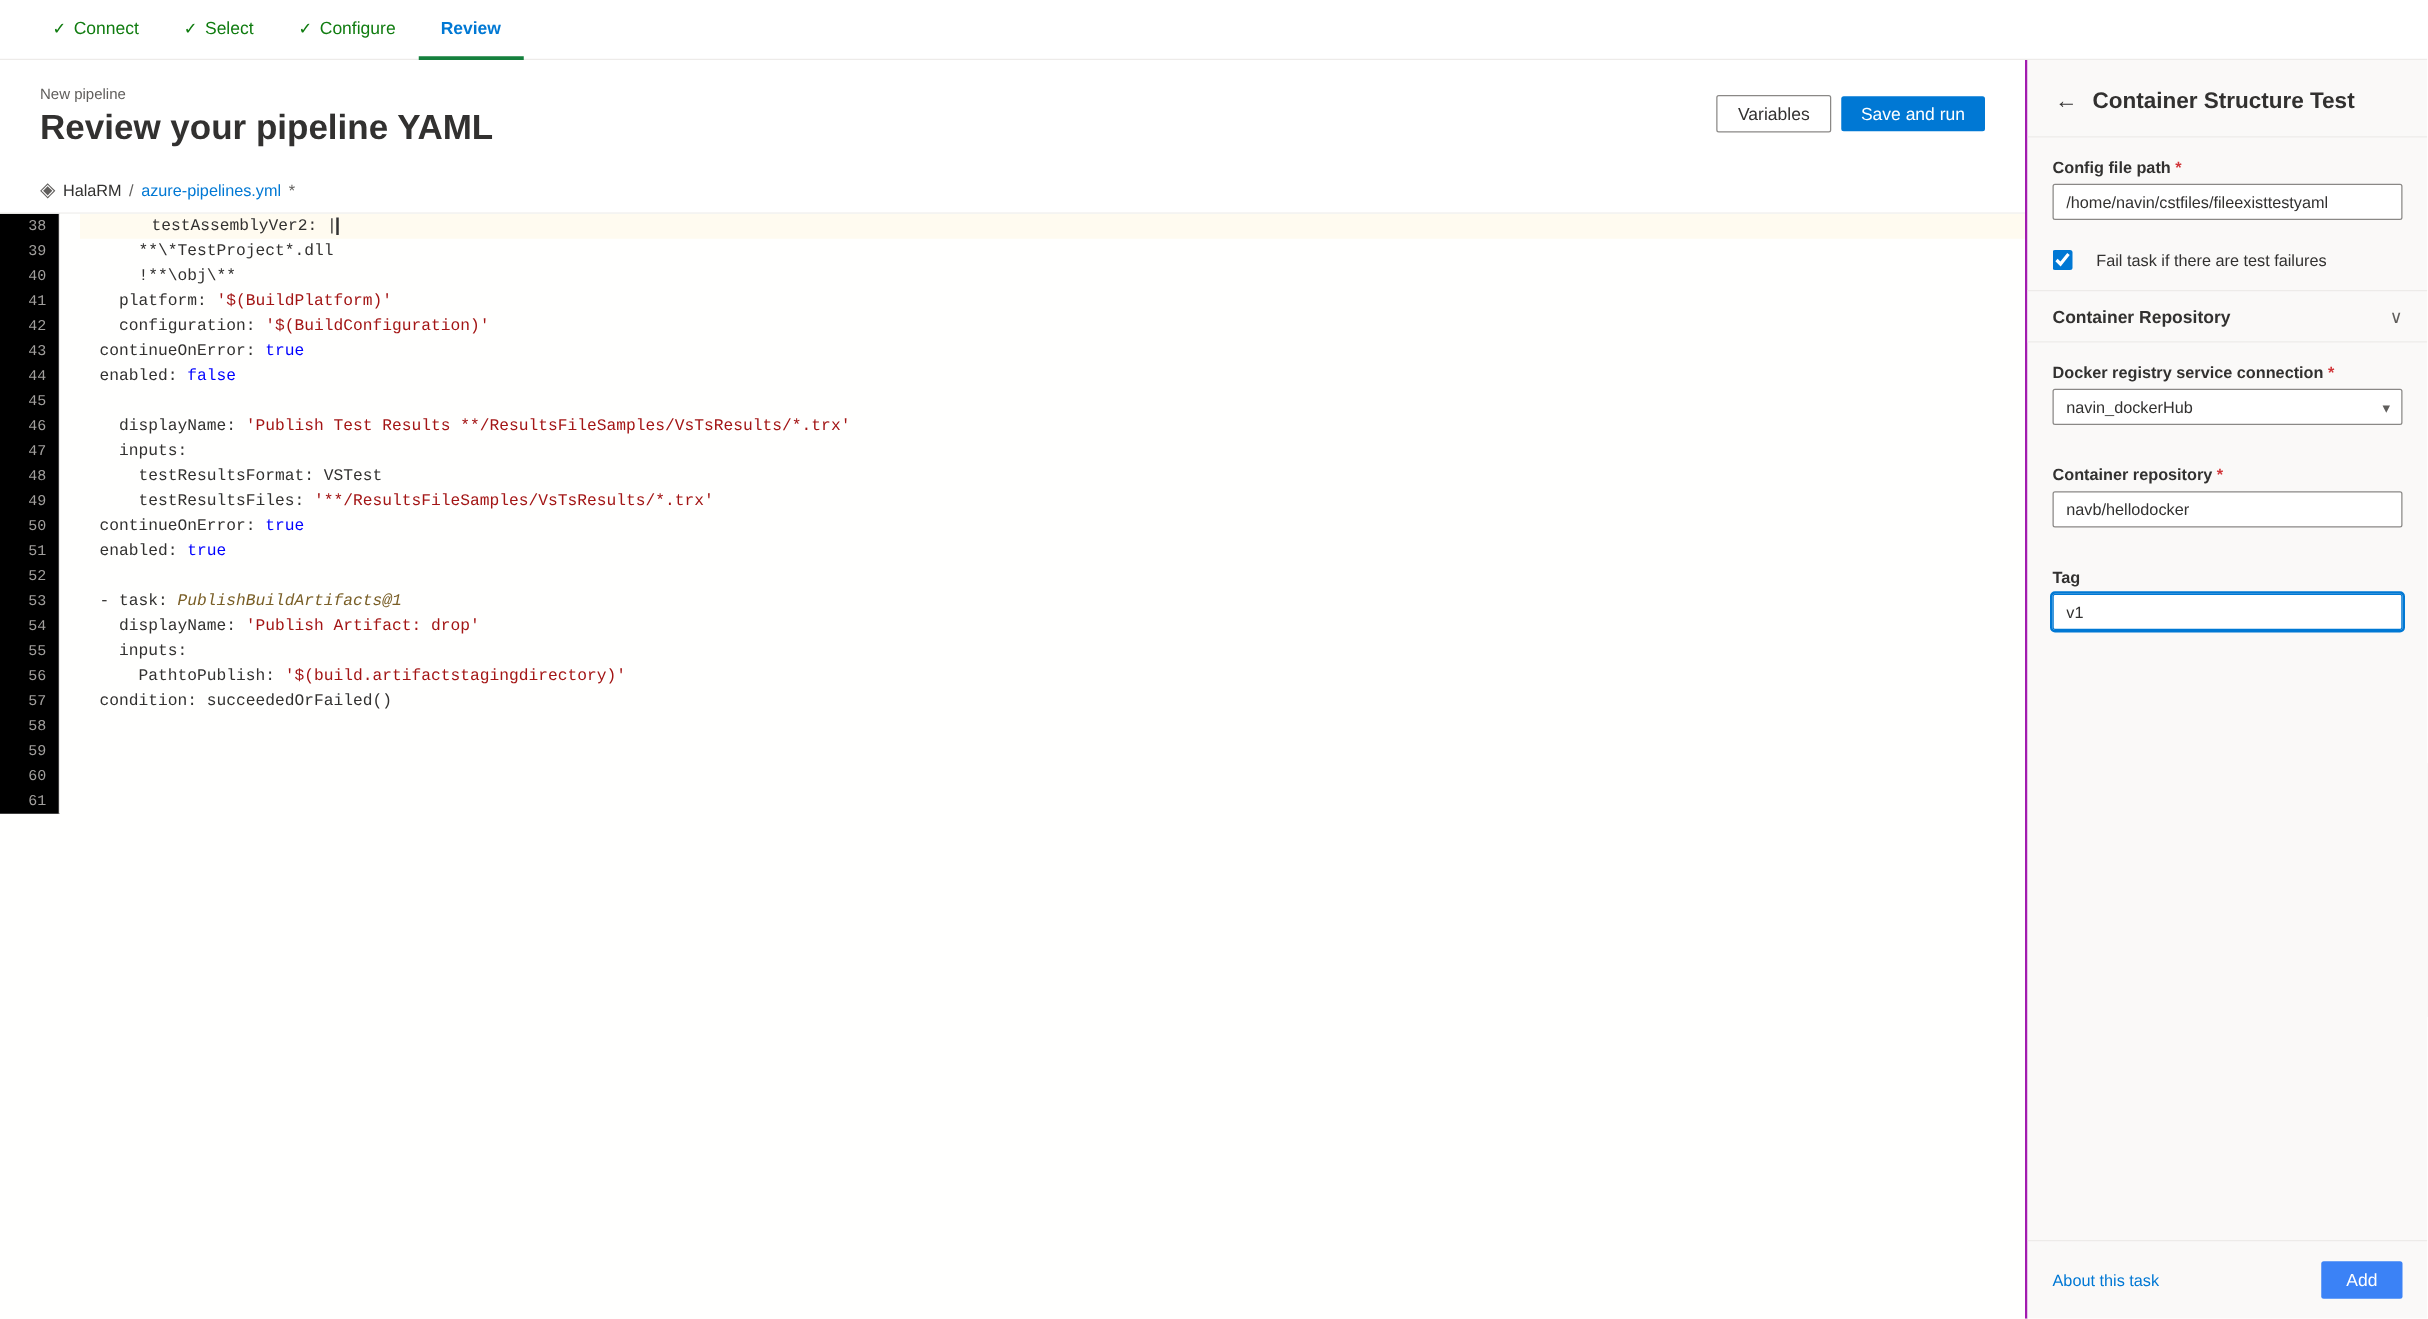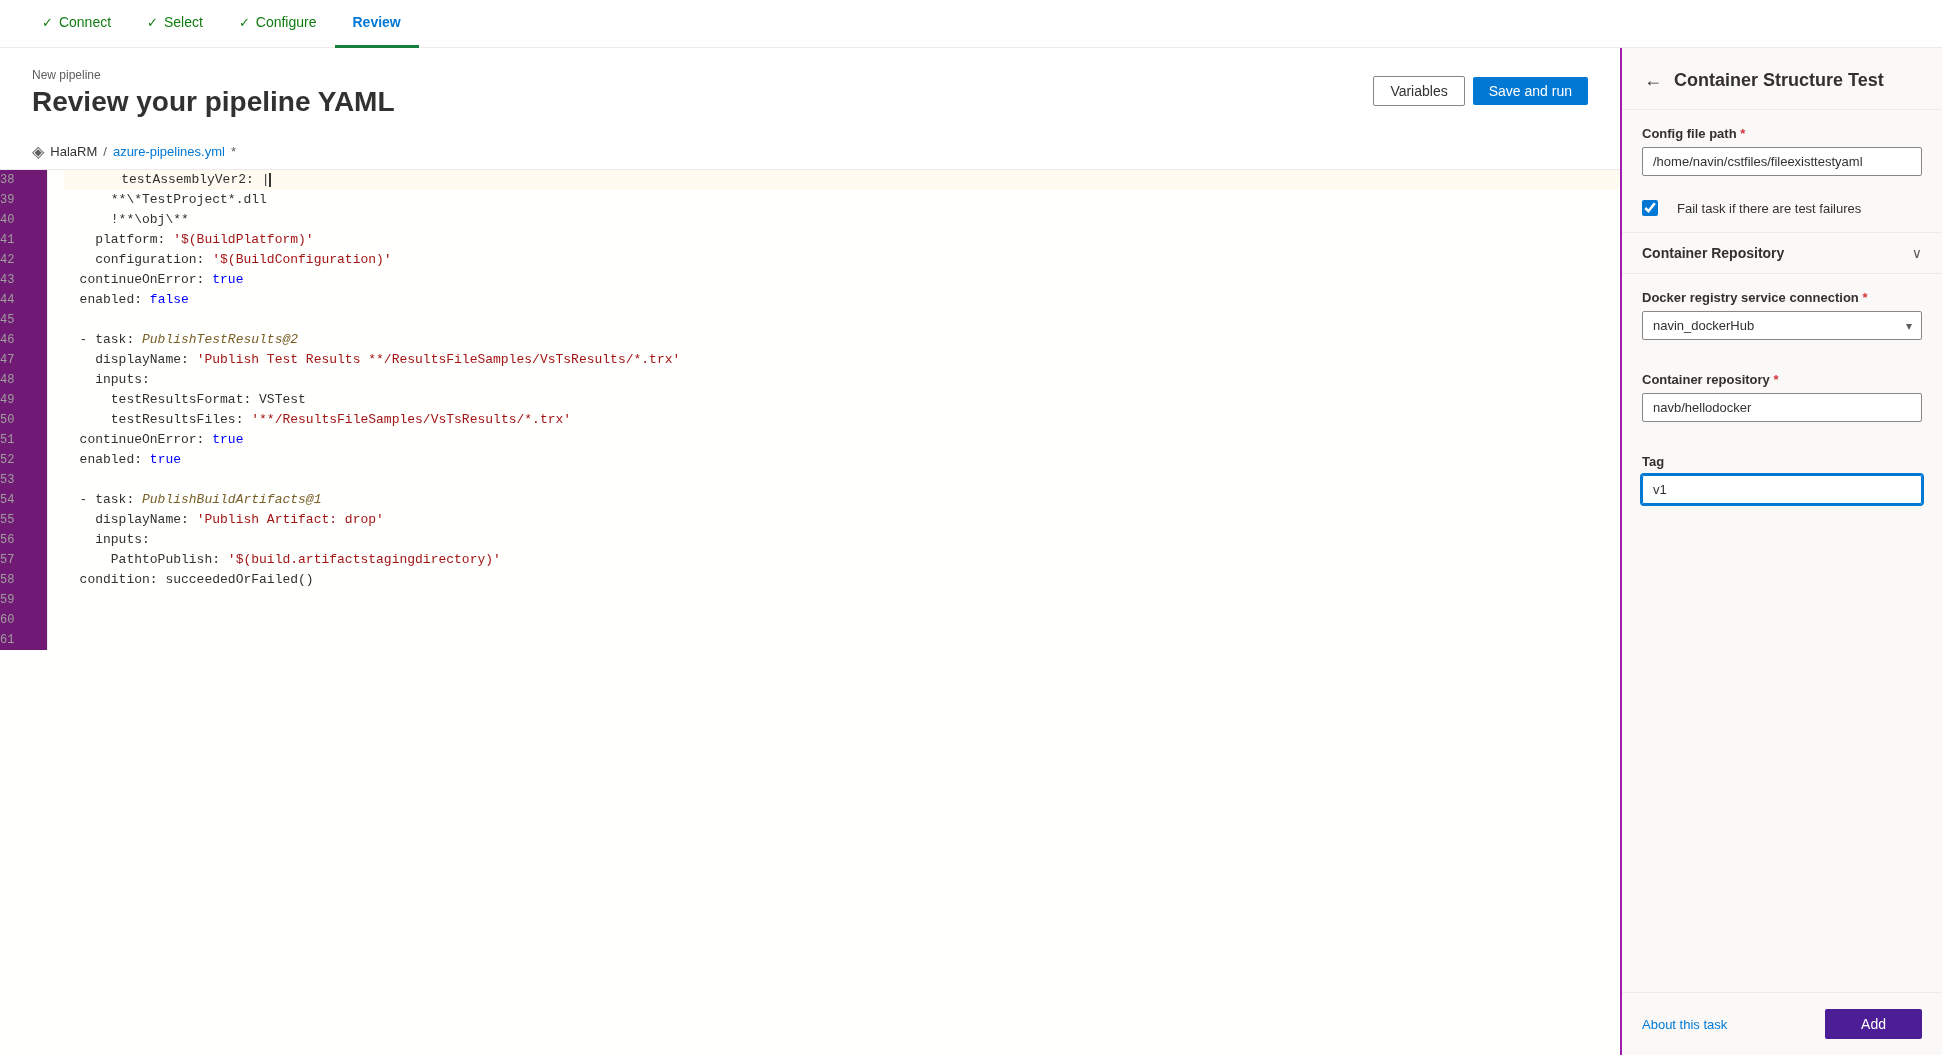--- a/index.html
+++ b/index.html
@@ -98,24 +98,25 @@
     
     .code-editor {
       flex: 1;
       overflow-y: auto;
       background: #fffffe;
       font-family: 'Consolas', 'Courier New', monospace;
       font-size: 13px;
     }
     .code-lines { display: flex; }
     .line-numbers {
-      background: #701a75;
+      background: #000000;
       color: #a19f9d;
       padding: 0;
       min-width: 48px;
+      text-align: right;
       user-select: none;
       border-right: 1px solid #edebe9;
     }
     .line-number {
       display: block;
       height: 20px;
       line-height: 20px;
       padding-right: 10px;
       font-size: 12px;
     }
@@ -239,24 +240,24 @@
       align-items: center;
       justify-content: space-between;
     }
     .about-link {
       font-size: 13px;
       color: #0078d4;
       text-decoration: none;
       cursor: pointer;
     }
     .btn-add {
-      background: #4c1d95;
+      background: #3b82f6;
       color: #fff;
       border: none;
-      padding: 7px 36px;
+      padding: 7px 20px;
       border-radius: 2px;
       cursor: pointer;
       font-size: 14px;
       font-weight: 500;
     }
 
     
     ::-webkit-scrollbar { width: 6px; height: 6px; }
     ::-webkit-scrollbar-thumb { background: #c8c6c4; border-radius: 3px; }
   </style>
@@ -334,21 +335,20 @@
           </div>
         <div class="code-content" id="code-content">
             <div class="code-line cursor-line">    testAssemblyVer2: |<span class="cursor"></span></div>
             <div class="code-line">      **\*TestProject*.dll</div>
             <div class="code-line">      !**\obj\**</div>
             <div class="code-line">    platform: <span class="kw-val">'$(BuildPlatform)'</span></div>
             <div class="code-line">    configuration: <span class="kw-val">'$(BuildConfiguration)'</span></div>
             <div class="code-line">  continueOnError: <span class="kw-bool">true</span></div>
             <div class="code-line">  enabled: <span class="kw-bool">false</span></div>
             <div class="code-line">&nbsp;</div>
-            <div class="code-line">  - task: <span class="kw-section">PublishTestResults@2</span></div>
             <div class="code-line">    displayName: <span class="kw-val">'Publish Test Results **/ResultsFileSamples/VsTsResults/*.trx'</span></div>
             <div class="code-line">    inputs:</div>
             <div class="code-line">      testResultsFormat: VSTest</div>
             <div class="code-line">      testResultsFiles: <span class="kw-val">'**/ResultsFileSamples/VsTsResults/*.trx'</span></div>
             <div class="code-line">  continueOnError: <span class="kw-bool">true</span></div>
             <div class="code-line">  enabled: <span class="kw-bool">true</span></div>
             <div class="code-line">&nbsp;</div>
             <div class="code-line">  - task: <span class="kw-section">PublishBuildArtifacts@1</span></div>
             <div class="code-line">    displayName: <span class="kw-val">'Publish Artifact: drop'</span></div>
             <div class="code-line">    inputs:</div>

